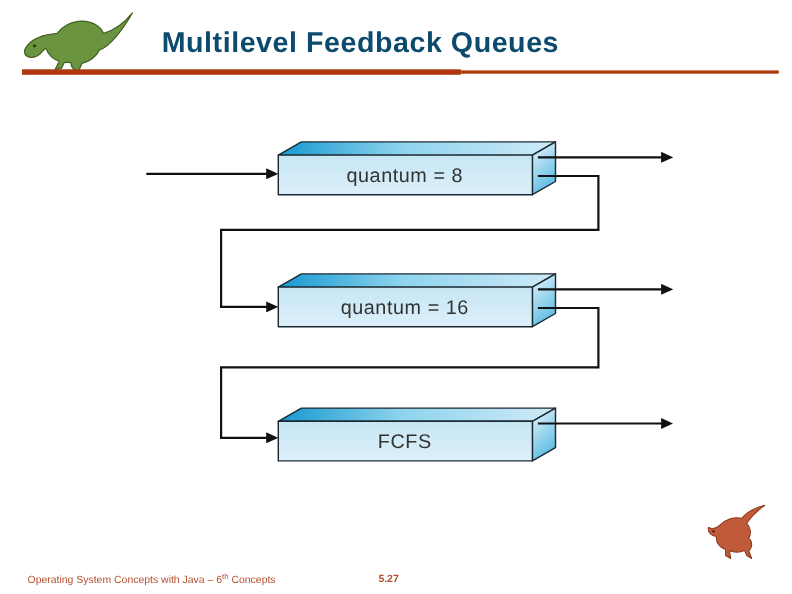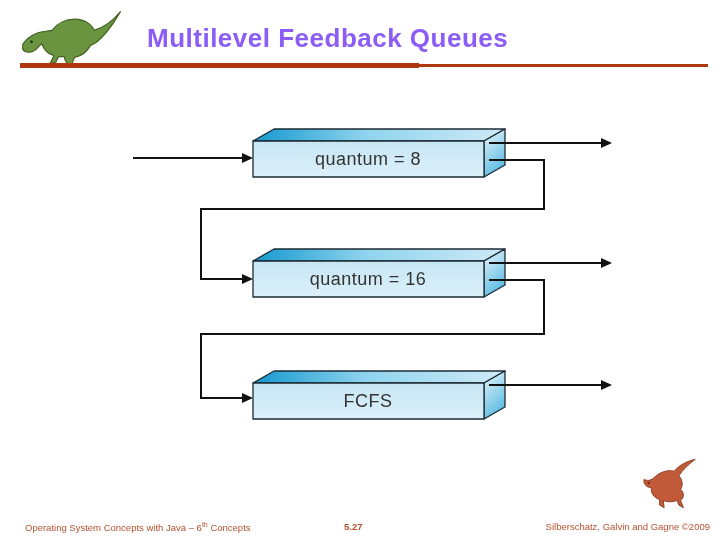--- a/index.html
+++ b/index.html
@@ -3,21 +3,21 @@
 <meta charset="utf-8">
 <style>
   html,body{margin:0;padding:0;background:#ffffff;}
   .slide{
     position:relative;width:720px;height:540px;background:#ffffff;
     font-family:"Liberation Sans",sans-serif;overflow:hidden;
   }
   .logo-green{position:absolute;left:8px;top:6px;width:118px;height:60px;}
   .slide-title{
     position:absolute;left:147px;top:23px;margin:0;
-    font-size:26px;font-weight:bold;letter-spacing:0.5px;color:#8b5cf6;
+    font-size:26px;font-weight:bold;letter-spacing:0.5px;color:#0c4a6e;
     white-space:nowrap;
   }
   .rule{position:absolute;background:#b0380e;}
   .rule-thick{left:20px;top:63px;width:399px;height:5px;}
   .rule-thin{left:419px;top:64px;width:289px;height:3px;}
   .diagram-svg{position:absolute;left:0;top:0;width:720px;height:540px;}
   .queue-label{
     font-family:"Liberation Sans",sans-serif;font-size:18px;fill:#333333;
     letter-spacing:0.5px;
   }
@@ -104,15 +104,14 @@
   <svg class="logo-red" viewBox="0 0 70 60" aria-hidden="true">
     <path d="M67,3 C59,9 53,15 49,21 C53,25 54,31 51,36 C55,39 55,45 51,48
              L54,56 49,53 47,48 C42,50 36,50 32,48 L33,56 28,53 28,47
              C22,45 18,40 19,34 C14,34 10,30 11,25 C15,27 19,26 22,23
              C28,17 37,14 44,16 C50,9 58,5 67,3 Z" fill="#c05a38" stroke="#8a3a20" stroke-width="1" stroke-linejoin="round"></path>
     <circle cx="16" cy="29" r="1.3" fill="#5e2412"></circle>
   </svg>
 
   <div class="footer-text footer-book"><span>Operating System Concepts with Java – 6</span><sup>th</sup><span> Concepts</span></div>
   <div class="footer-text footer-page">5.27</div>
-  <div class="footer-text footer-authors">Silberschatz, Galvin and Gagne ©2009</div>
 
 </div>
 
 </body></html>

